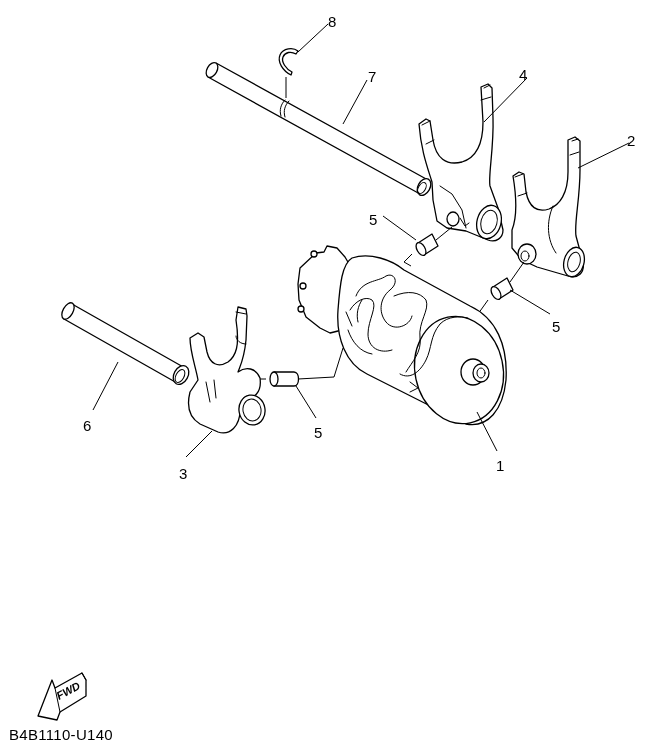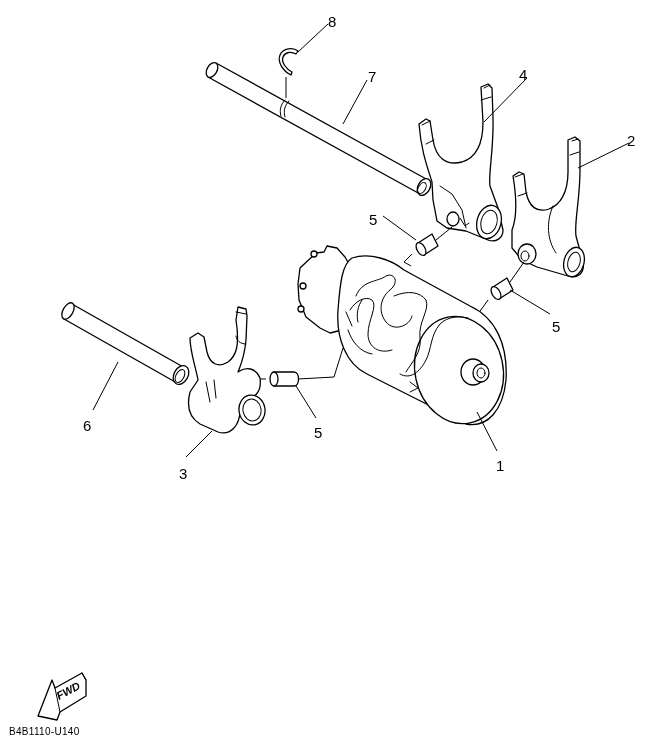--- a/index.html
+++ b/index.html
@@ -3,21 +3,21 @@
 <meta charset="utf-8">
 <style>
   html, body { margin: 0; padding: 0; background: #ffffff; }
   body { width: 653px; height: 752px; position: relative; overflow: hidden;
          font-family: "Liberation Sans", "DejaVu Sans", sans-serif; }
   #diagram { position: absolute; left: 0; top: 0; width: 653px; height: 752px; }
   .part { fill: #ffffff; stroke: #000000; stroke-width: 1.3; stroke-linejoin: round; stroke-linecap: round; }
   .thin { fill: none; stroke: #000000; stroke-width: 1; stroke-linecap: round; }
   .leader { fill: none; stroke: #000000; stroke-width: 1; }
   .callout { position: absolute; font-size: 15px; color: #000; line-height: 1; }
-  .code { position: absolute; left: 9px; top: 726px; font-size: 10px; letter-spacing: 0.3px; color: #000; }
+  .code { position: absolute; left: 9px; top: 726px; font-size: 15px; letter-spacing: 0.3px; color: #000; }
   .fwd-text { font-family: "Liberation Sans", "DejaVu Sans", sans-serif; font-weight: bold; font-style: italic; font-size: 11px; }
 </style>
 </head>
 <body>
 
 <svg id="diagram" viewBox="0 0 653 752" xmlns="http://www.w3.org/2000/svg">
 
   <g>
     <path class="part" d="M216,63 L428,180 L420,194 L208,77 Z"></path>
     <ellipse class="part" cx="212" cy="70" rx="5" ry="8" transform="rotate(29 212 70)"></ellipse>

